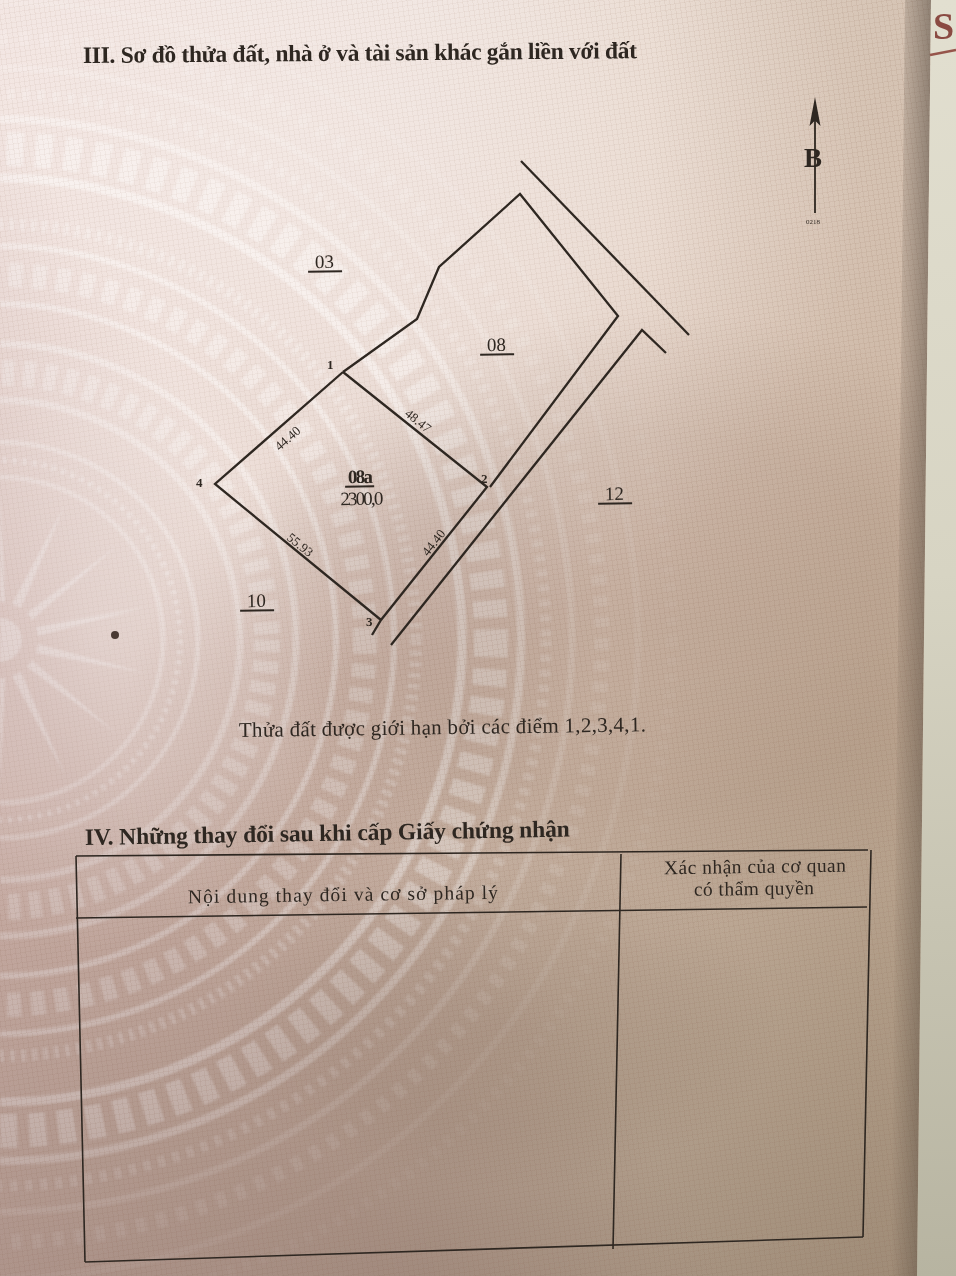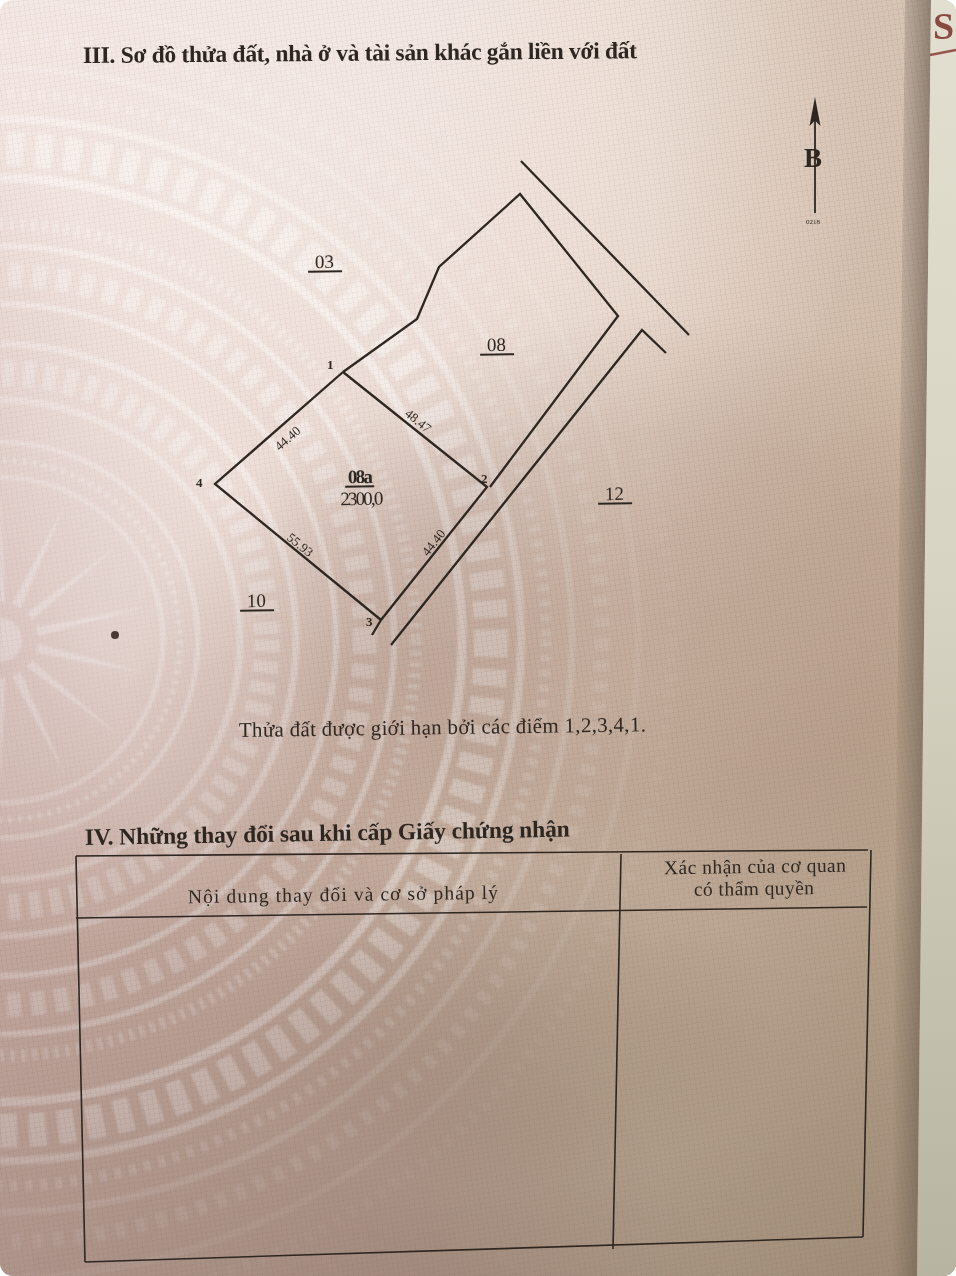--- a/index.html
+++ b/index.html
@@ -1,20 +1,20 @@
 <!DOCTYPE html>
 <html><head>
 <meta charset="utf-8">
 <style>
   html,body{margin:0;padding:0;}
   body{width:956px;height:1276px;overflow:hidden;font-family:"Liberation Serif",serif;}
   .page{position:absolute;left:0;top:0;width:956px;height:1276px;overflow:hidden;
     background:
       linear-gradient(to right, rgba(238,214,210,0.38) 0%, rgba(226,204,192,0.16) 45%, rgba(211,191,158,0.40) 100%),
-      linear-gradient(168deg,#f0e5e1 0%,#e9d8d1 26%,#d9c3b8 46%,#cab4a5 62%,#b8a695 80%,#a89786 100%); border-radius: 13px;}
+      linear-gradient(168deg,#f0e5e1 0%,#e9d8d1 26%,#d9c3b8 46%,#cab4a5 62%,#b8a695 80%,#a89786 100%);}
   .mesh{position:absolute;left:0;top:0;width:956px;height:1276px;
     background:
       repeating-linear-gradient(82deg, rgba(148,112,90,0.10) 0 1px, rgba(0,0,0,0) 1px 5px),
       repeating-linear-gradient(-9deg, rgba(148,112,90,0.09) 0 1px, rgba(0,0,0,0) 1px 5px);}
   .bright{position:absolute;left:-340px;top:-320px;width:1200px;height:1000px;
     background:radial-gradient(closest-side, rgba(255,252,250,0.40), rgba(255,252,250,0.26) 55%, rgba(255,252,250,0) 100%);}
   .bright2{position:absolute;left:-150px;top:330px;width:500px;height:620px;
     background:radial-gradient(closest-side, rgba(255,250,248,0.52), rgba(255,250,248,0.26) 60%, rgba(255,250,248,0) 100%);}
   .swath{position:absolute;left:150px;top:380px;width:430px;height:580px;transform:rotate(36deg);
     background:radial-gradient(closest-side, rgba(96,62,50,0.11), rgba(96,62,50,0.07) 55%, rgba(96,62,50,0) 100%);}

